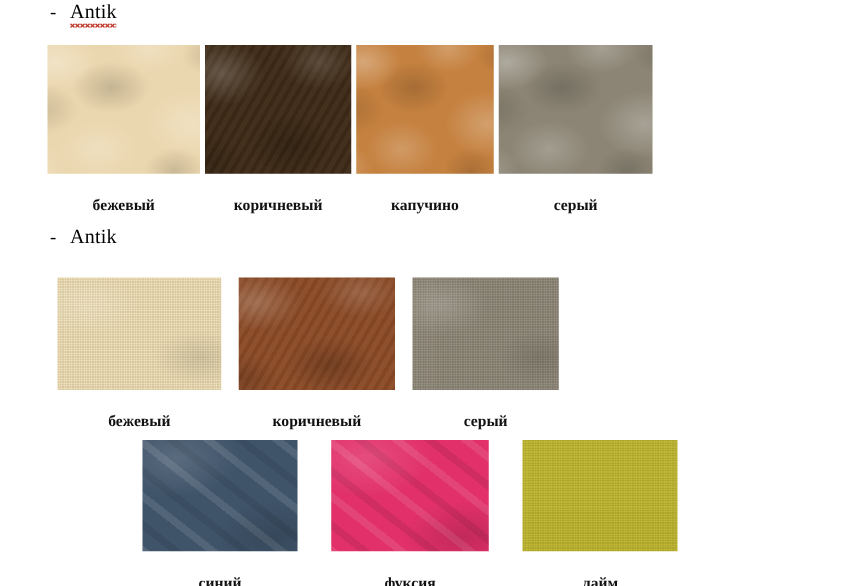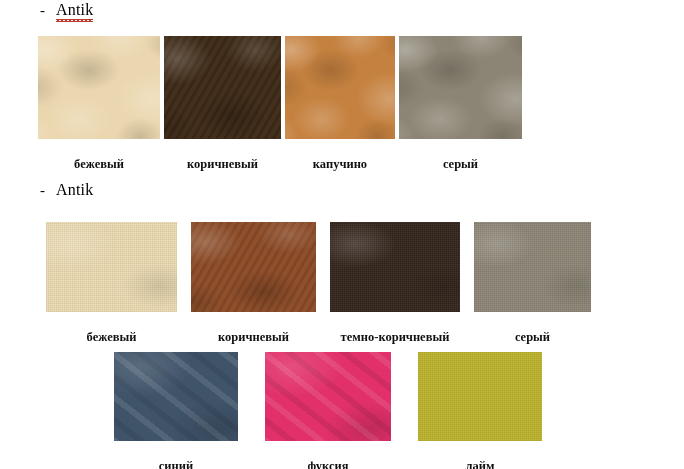--- a/index.html
+++ b/index.html
@@ -211,24 +211,20 @@
     <div class="swatch-cell">
       <div class="swatch tex-weave" id="sw-1-0" style="width: 131px; height: 90px; background-color: rgb(240, 223, 181);"></div>
       <div class="swatch-label">бежевый</div>
     </div>
 
     <div class="swatch-cell">
       <div class="swatch tex-leather" id="sw-1-1" style="width: 125px; height: 90px; background-color: rgb(138, 74, 38);"></div>
       <div class="swatch-label">коричневый</div>
     </div>
 
-    <div class="swatch-cell">
-      <div class="swatch tex-weave" id="sw-1-2" style="width: 130px; height: 90px; background-color: rgb(51, 37, 27);"></div>
-      <div class="swatch-label">темно-коричневый</div>
-    </div>
 
     <div class="swatch-cell">
       <div class="swatch tex-weave" id="sw-1-3" style="width: 117px; height: 90px; background-color: rgb(143, 136, 120);"></div>
       <div class="swatch-label">серый</div>
     </div>
 
   </div>
 
   <div class="swatch-row" id="row-2" style="left: 114px; top: 352px; gap: 27px;">
 

